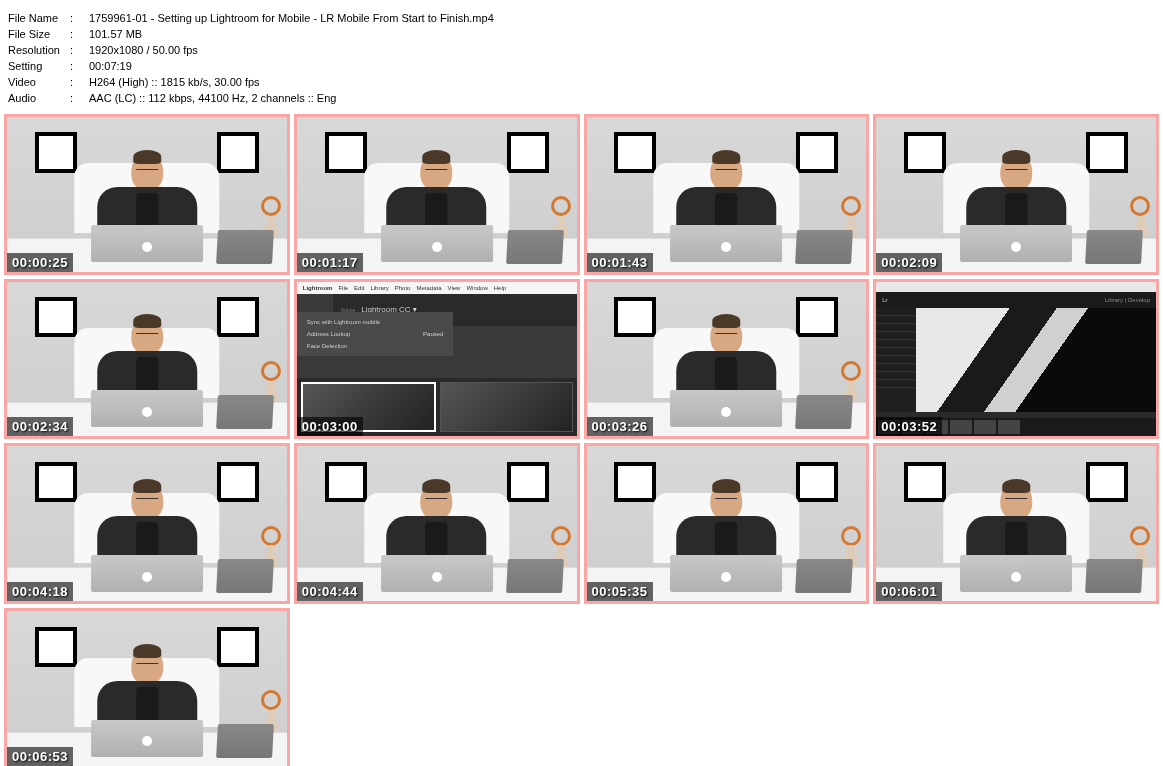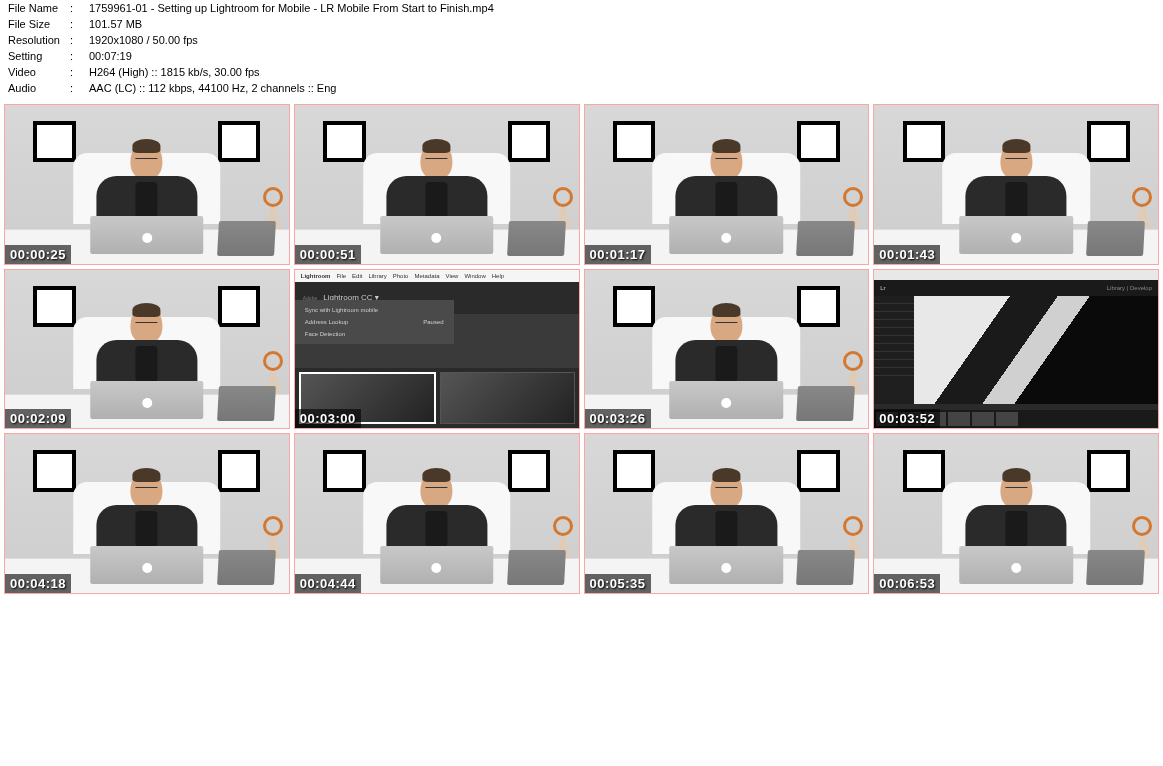--- a/index.html
+++ b/index.html
@@ -1,23 +1,23 @@
 <!DOCTYPE html>
 <html><head>
 <meta charset="utf-8">
 <style>
 * { margin: 0; padding: 0; box-sizing: border-box; }
 body { font-family: Verdana, Geneva, sans-serif; font-size: 11px; background: #fff; width: 1163px; }
-.metadata { padding: 0 8px 8px 8px; background: #fff; }
+.metadata { padding: 10px 8px 8px 8px; background: #fff; }
 .metadata-row { display: flex; line-height: 16px; }
 .metadata-label { width: 62px; font-weight: normal; }
 .metadata-colon { width: 12px; }
 .metadata-value { flex: 1; margin-left: 7px; }
 .thumbnail-grid { display: grid; grid-template-columns: repeat(4, 1fr); gap: 4px; padding: 0 4px 4px 4px; }
-.thumbnail { position: relative; aspect-ratio: 16/9; background: #888; border: 1px solid #fca5a5; overflow: hidden; }
+.thumbnail { position: relative; aspect-ratio: 16/9; background: #888; border: 3px solid #fca5a5; overflow: hidden; }
 .thumbnail-content { width: 100%; height: 100%; position: relative; }
 .timestamp { position: absolute; bottom: 0; left: 0; background: rgba(0,0,0,0.6); color: #fff; font-size: 13px; font-weight: bold; padding: 2px 5px; font-family: "Segoe UI", Arial, sans-serif; text-shadow: 1px 1px 2px #000; letter-spacing: 0.5px; }
 
 .studio { background: linear-gradient(#d8d8d8, #cdcdcd); width: 100%; height: 100%; display: flex; align-items: center; justify-content: center; position: relative; }
 .frame-left, .frame-right { position: absolute; width: 15%; height: 26%; top: 10%; background: #fff; border: 4px solid #000; }
 .frame-left { left: 10%; }
 .frame-right { right: 10%; }
 .bust { position: absolute; right: 3%; bottom: 18%; width: 14px; height: 22px; background: #dfccb8; border-radius: 50% 50% 30% 30%; }
 .bust::before { content: ''; position: absolute; top: -6px; left: 3px; width: 8px; height: 8px; background: #dfccb8; border-radius: 50%; }
 .bust-ring { position: absolute; right: 2%; bottom: 36%; width: 20px; height: 20px; border: 3px solid #d47830; border-radius: 50%; }
@@ -30,21 +30,21 @@
 .torso::before { content: ''; position: absolute; top: 6px; left: 50%; transform: translateX(-50%); width: 22px; height: 36px; background: #1a1a1a; border-radius: 4px; }
 .chair { position: absolute; bottom: 25%; left: 50%; transform: translateX(-50%); width: 52%; height: 45%; background: #f8f8f8; border-radius: 14px 14px 0 0; z-index: 0; }
 .person { z-index: 2; }
 .laptop { position: absolute; bottom: 6%; left: 50%; transform: translateX(-50%); width: 40%; height: 24%; background: linear-gradient(#c8c8c8, #b0b0b0); z-index: 3; border-radius: 2px; }
 .laptop::after { content: ''; position: absolute; top: 45%; left: 50%; transform: translateX(-50%); width: 10px; height: 10px; background: #fff; border-radius: 50%; }
 .tablet { position: absolute; bottom: 5%; right: 5%; width: 20%; height: 22%; background: linear-gradient(#888, #777); z-index: 3; border-radius: 2px; transform: skewX(-3deg); }
 
 .lightroom { background: #3a3a3a; width: 100%; height: 100%; position: relative; }
 .lr-menubar { background: #f5f5f5; height: 12px; display: flex; align-items: center; gap: 6px; padding: 0 6px; font-size: 6px; color: #333; }
 .lr-menubar span { white-space: nowrap; }
-.lr-title { background: #2a2a2a; color: #999; height: 18px; font-size: 8px; display: flex; align-items: center; padding: 16px 8px; gap: 6px; }
+.lr-title { background: #2a2a2a; color: #999; height: 18px; font-size: 8px; display: flex; align-items: center; padding: 16px 8px; gap: 6px; margin-left: 36px; }
 .lr-logo { color: #ccc; font-size: 8px; }
 .lr-dropdown { position: absolute; top: 30px; left: 0; width: 56%; background: #4a4a4a; padding: 4px 0; }
 .lr-drop-item { color: #ccc; font-size: 6px; padding: 3px 10px; display: flex; justify-content: space-between; }
 .lr-bottom { position: absolute; bottom: 0; left: 0; right: 0; height: 38%; background: #2a2a2a; display: flex; gap: 4px; padding: 4px; }
 .lr-thumb { flex: 1; background: linear-gradient(135deg, #555, #222); border: 1px solid #555; }
 .lr-thumb.sel { border: 2px solid #fff; }
 
 .lr-full { background: #2a2a2a; width: 100%; height: 100%; position: relative; }
 .lr-header { height: 10px; background: #e8e8e8; }
 .lr-topbar { height: 16px; background: #1a1a1a; display: flex; justify-content: space-between; align-items: center; padding: 0 6px; font-size: 6px; color: #888; }
@@ -124,40 +124,20 @@
       <div class="head">
         <div class="hair"></div>
         <div class="glasses"></div>
       </div>
       <div class="torso"></div>
     </div>
     <div class="desk"></div>
     <div class="laptop"></div>
     <div class="tablet"></div>
   </div>
-      <div class="timestamp">00:00:51</div>
-    </div>
-    <div class="thumbnail">
-      <div class="thumbnail-content studio">
-    <div class="frame-left"></div>
-    <div class="frame-right"></div>
-    <div class="bust-ring"></div>
-    <div class="bust"></div>
-    <div class="chair"></div>
-    <div class="person">
-      <div class="head">
-        <div class="hair"></div>
-        <div class="glasses"></div>
-      </div>
-      <div class="torso"></div>
-    </div>
-    <div class="desk"></div>
-    <div class="laptop"></div>
-    <div class="tablet"></div>
-  </div>
       <div class="timestamp">00:01:17</div>
     </div>
     <div class="thumbnail">
       <div class="thumbnail-content studio">
     <div class="frame-left"></div>
     <div class="frame-right"></div>
     <div class="bust-ring"></div>
     <div class="bust"></div>
     <div class="chair"></div>
     <div class="person">
@@ -185,20 +165,40 @@
         <div class="hair"></div>
         <div class="glasses"></div>
       </div>
       <div class="torso"></div>
     </div>
     <div class="desk"></div>
     <div class="laptop"></div>
     <div class="tablet"></div>
   </div>
       <div class="timestamp">00:02:09</div>
+    </div>
+    <div class="thumbnail">
+      <div class="thumbnail-content studio">
+    <div class="frame-left"></div>
+    <div class="frame-right"></div>
+    <div class="bust-ring"></div>
+    <div class="bust"></div>
+    <div class="chair"></div>
+    <div class="person">
+      <div class="head">
+        <div class="hair"></div>
+        <div class="glasses"></div>
+      </div>
+      <div class="torso"></div>
+    </div>
+    <div class="desk"></div>
+    <div class="laptop"></div>
+    <div class="tablet"></div>
+  </div>
+      <div class="timestamp">00:02:34</div>
     </div>
     <div class="thumbnail">
       <div class="thumbnail-content lightroom">
     <div class="lr-menubar">
           <span><b>Lightroom</b></span>
           <span>File</span>
           <span>Edit</span>
           <span>Library</span>
           <span>Photo</span>
           <span>Metadata</span>
@@ -355,15 +355,35 @@
       <div class="head">
         <div class="hair"></div>
         <div class="glasses"></div>
       </div>
       <div class="torso"></div>
     </div>
     <div class="desk"></div>
     <div class="laptop"></div>
     <div class="tablet"></div>
   </div>
+      <div class="timestamp">00:06:01</div>
+    </div>
+    <div class="thumbnail">
+      <div class="thumbnail-content studio">
+    <div class="frame-left"></div>
+    <div class="frame-right"></div>
+    <div class="bust-ring"></div>
+    <div class="bust"></div>
+    <div class="chair"></div>
+    <div class="person">
+      <div class="head">
+        <div class="hair"></div>
+        <div class="glasses"></div>
+      </div>
+      <div class="torso"></div>
+    </div>
+    <div class="desk"></div>
+    <div class="laptop"></div>
+    <div class="tablet"></div>
+  </div>
       <div class="timestamp">00:06:53</div>
     </div>
   </div>
 
 </body></html>

